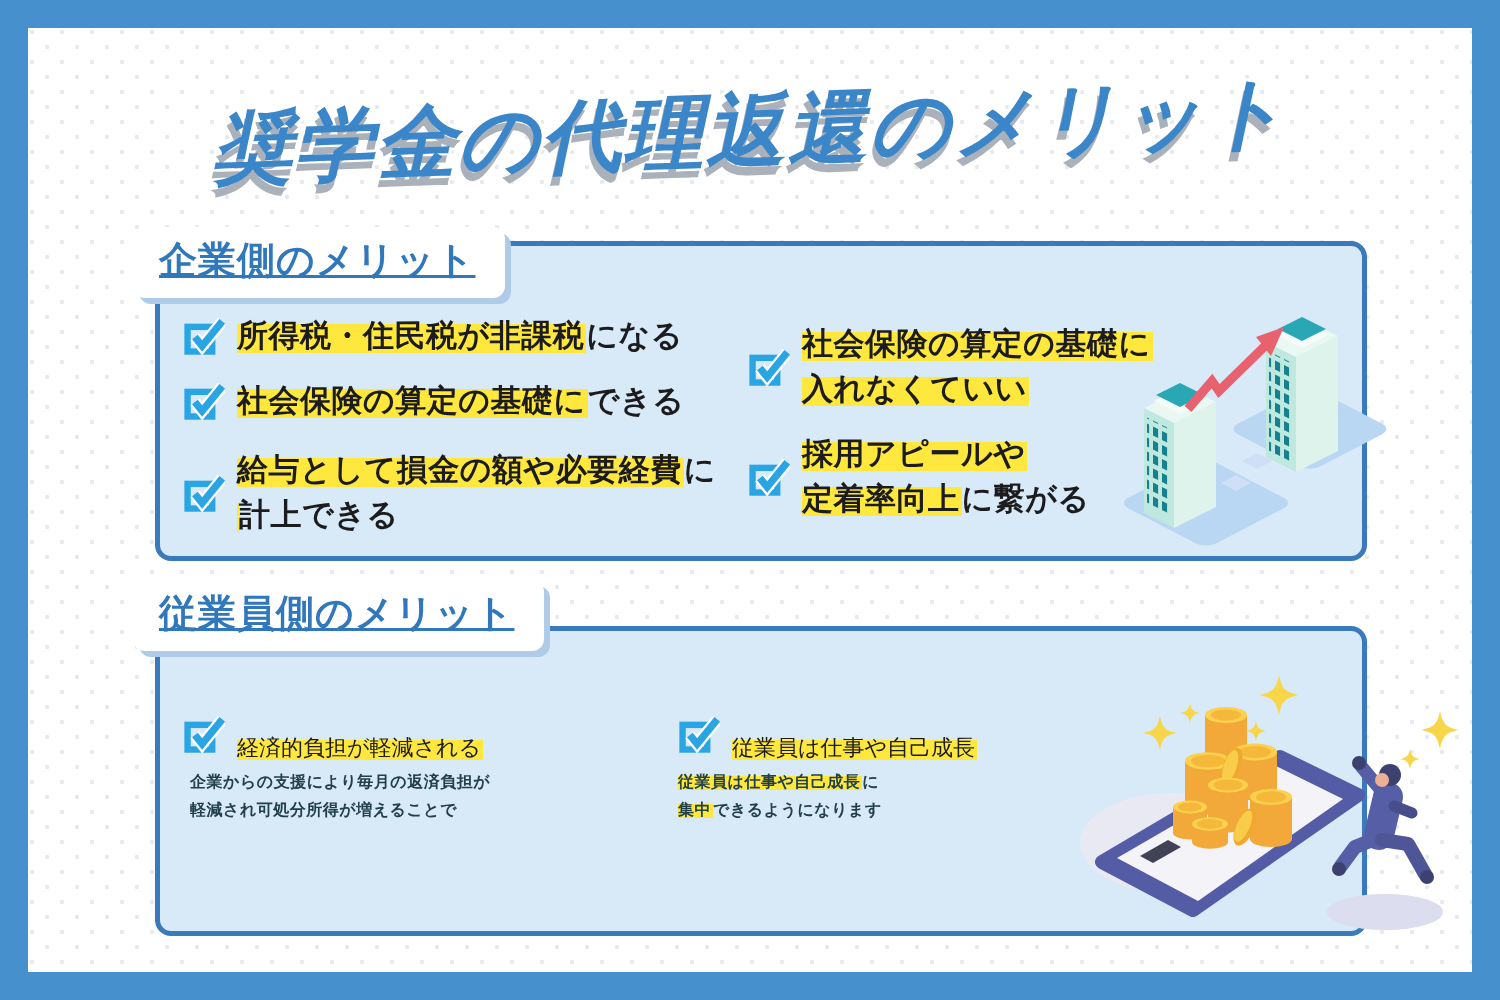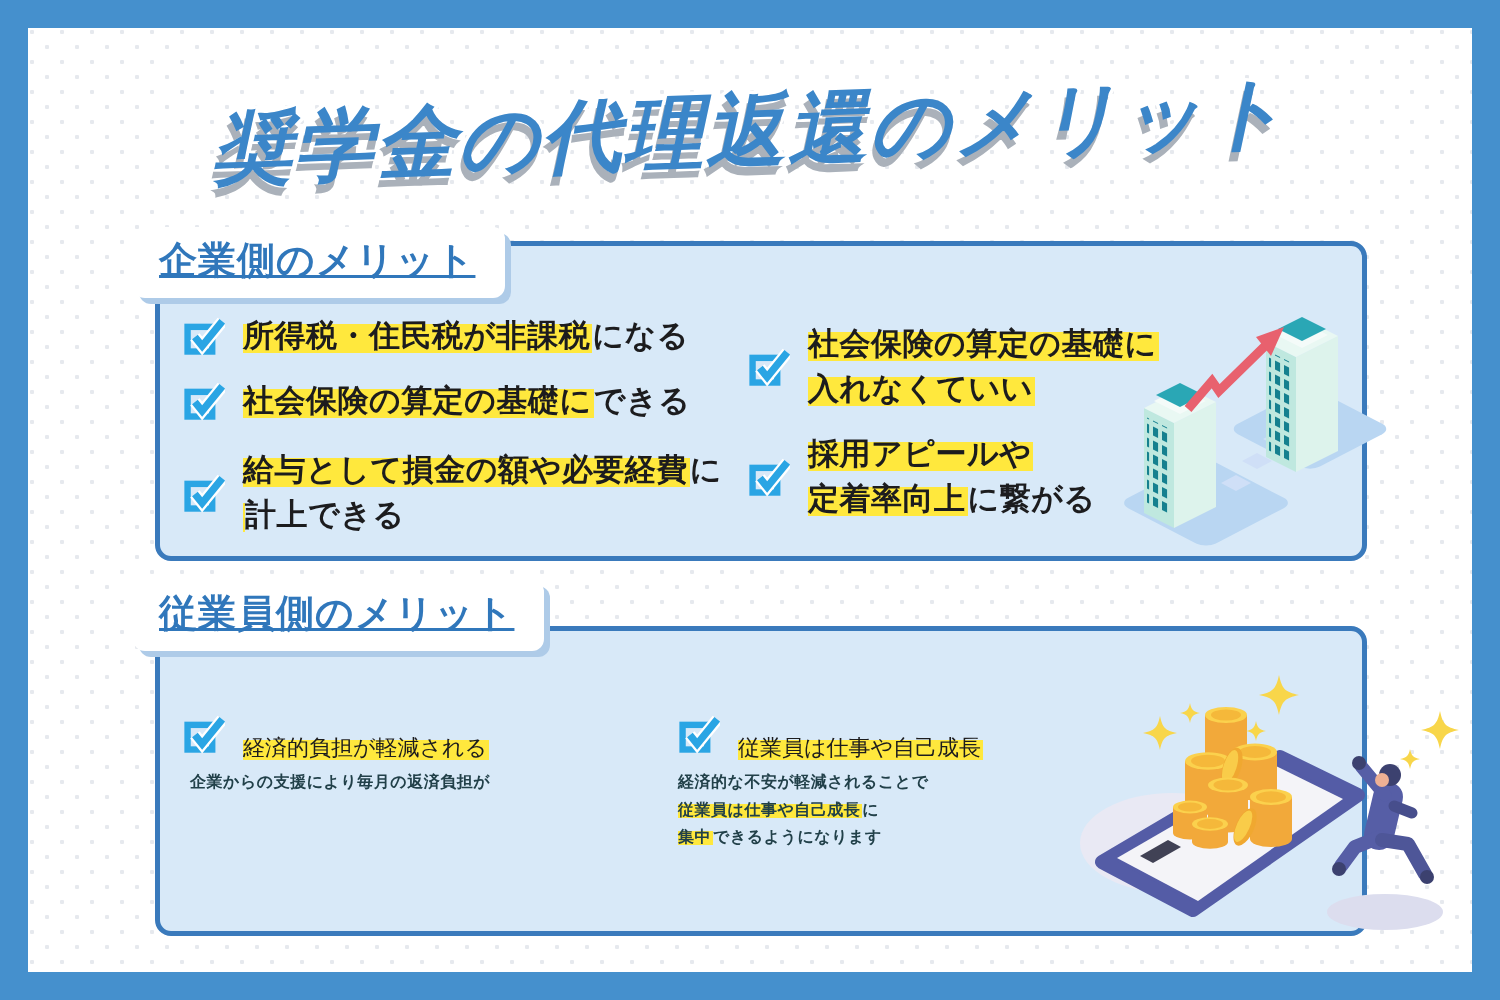--- a/index.html
+++ b/index.html
@@ -14,21 +14,21 @@
     color:#3b86c9;-webkit-text-stroke:7px #ffffff;paint-order:stroke fill;
     text-shadow:-3px 9px 0 #aab1ba;transform:rotate(-2deg);}
   .panel{position:absolute;left:155px;width:1212px;background:#d8e9f8;border:5px solid #3a7abc;border-radius:16px;box-sizing:border-box;}
   .panel1{top:241px;height:320px;}
   .panel2{top:626px;height:310px;}
   .panel-label{position:absolute;left:133px;z-index:2;background:#ffffff;border-radius:12px;
     box-shadow:6px 6px 0 #aecbe8;padding:8px 30px 12px 26px;
     font-size:38px;font-weight:900;color:#3077bb;letter-spacing:1px;text-decoration:underline;}
   .label1{top:227px;}
   .label2{top:580px;}
-  .row{position:absolute;display:flex;align-items:center;gap:18px;z-index:1;}
+  .row{position:absolute;display:flex;align-items:center;gap:12px;z-index:1;}
   .chk{width:42px;height:40px;flex:0 0 auto;}
   .itext{font-size:31px;font-weight:900;color:#1c1c1e;line-height:1.45;letter-spacing:0.5px;white-space:nowrap;}
   .hl{background:linear-gradient(to bottom, transparent 18%, #ffe83d 18%);padding-right:2px;}
   .etitle{font-size:22px;font-weight:400;color:#1c1c1e;white-space:nowrap;margin-top:28px;}
   .desc{position:absolute;z-index:1;font-size:16px;font-weight:700;color:#214049;line-height:1.72;letter-spacing:0.5px;white-space:nowrap;}
   .illus{position:absolute;}
 </style>
 </head>
 <body>
 
@@ -148,34 +148,34 @@
       <rect x="5" y="11" width="27" height="27" fill="none" stroke="#2aa5e4" stroke-width="7"></rect>
       <path d="M13 22 L21 32 L43 5" fill="none" stroke="#ffffff" stroke-width="13"></path>
       <path d="M13 22 L21 32 L43 5" fill="none" stroke="#2aa5e4" stroke-width="8"></path>
     </svg>
     <div class="etitle">
       <span class="hl">経済的負担が軽減される</span>
     </div>
   </div>
   <div class="desc" style="left:190px;top:768px;">
     <div><span>企業からの支援により毎月の返済負担が</span></div>
+    <div><span>軽減され可処分所得が増えることで</span></div>
   </div>
 
   <div class="row" style="left:678px;top:705px;">
     <svg class="chk" viewBox="0 0 46 42">
       <rect x="5" y="11" width="27" height="27" fill="none" stroke="#2aa5e4" stroke-width="7"></rect>
       <path d="M13 22 L21 32 L43 5" fill="none" stroke="#ffffff" stroke-width="13"></path>
       <path d="M13 22 L21 32 L43 5" fill="none" stroke="#2aa5e4" stroke-width="8"></path>
     </svg>
     <div class="etitle">
       <span class="hl">従業員は仕事や自己成長</span>
     </div>
   </div>
   <div class="desc" style="left:678px;top:768px;">
-    <div><span>経済的な不安が軽減されることで</span></div>
     <div><span class="hl">従業員は仕事や自己成長</span><span>に</span></div>
     <div><span class="hl">集中</span><span>できるようになります</span></div>
   </div>
 
   <svg class="illus" style="left:1060px;top:675px;width:420px;height:300px;z-index:3;overflow:visible;" viewBox="0 0 420 300">
     <defs>
       <path id="spark" d="M0,-10 C1.5,-3 3,-1.5 10,0 C3,1.5 1.5,3 0,10 C-1.5,3 -3,1.5 -10,0 C-3,-1.5 -1.5,-3 0,-10 Z"></path>
     </defs>
 
     <ellipse cx="112" cy="168" rx="92" ry="50" fill="#e9e9f4"></ellipse>

